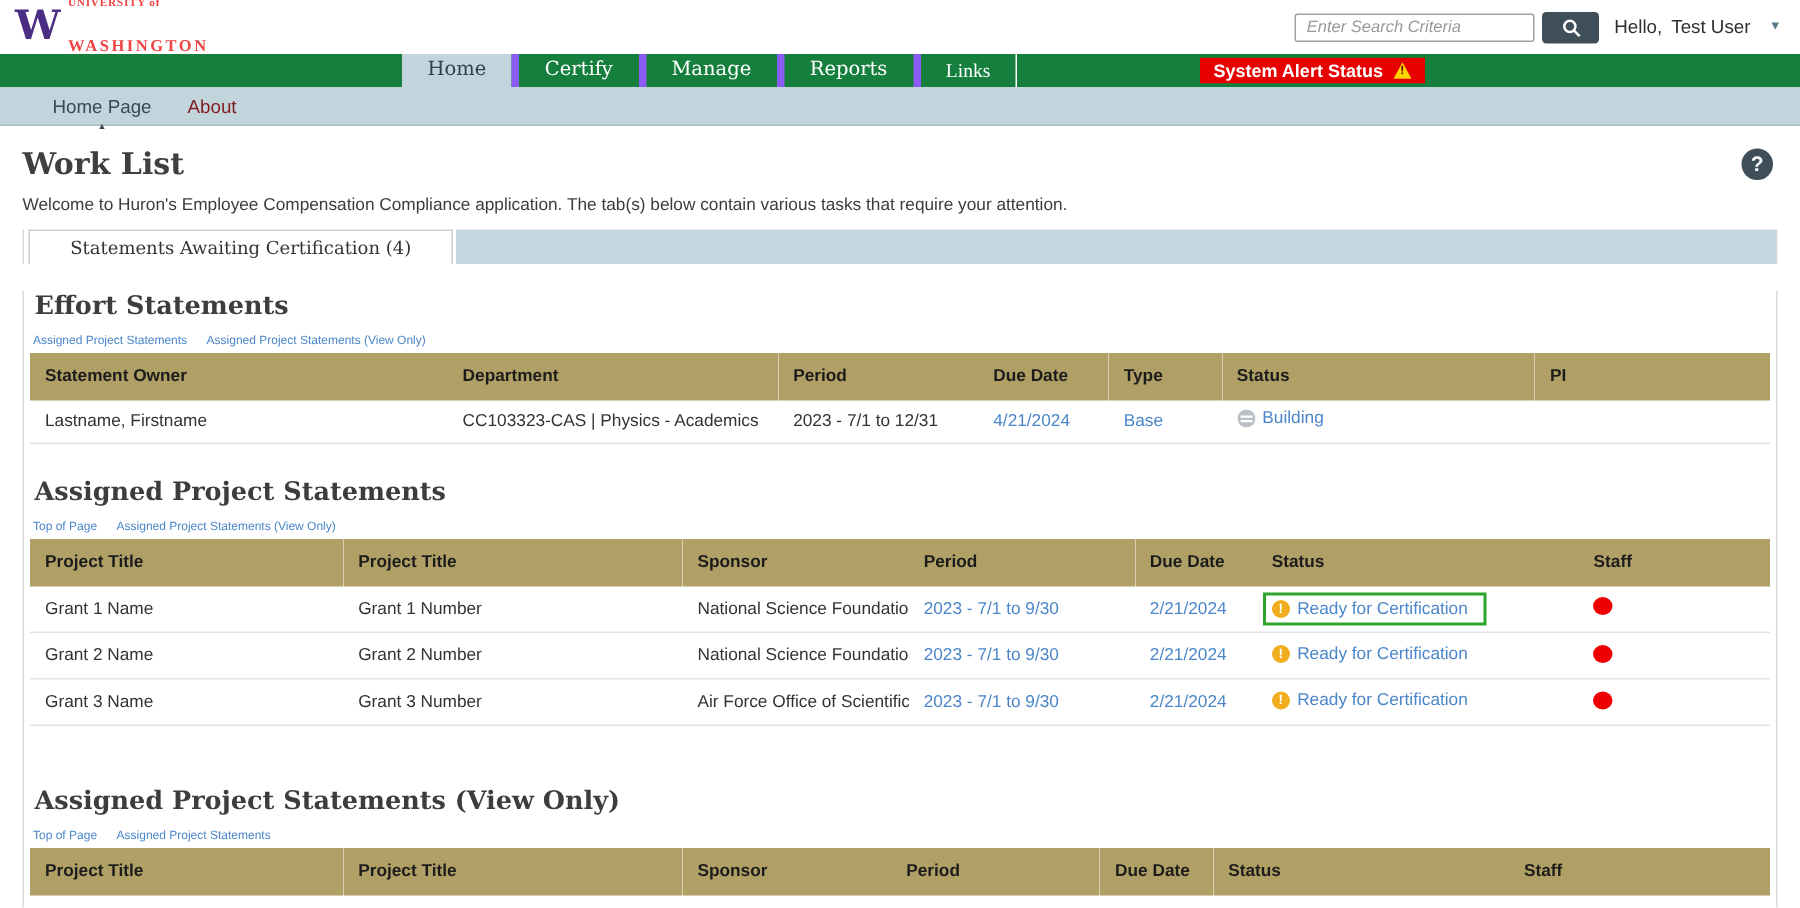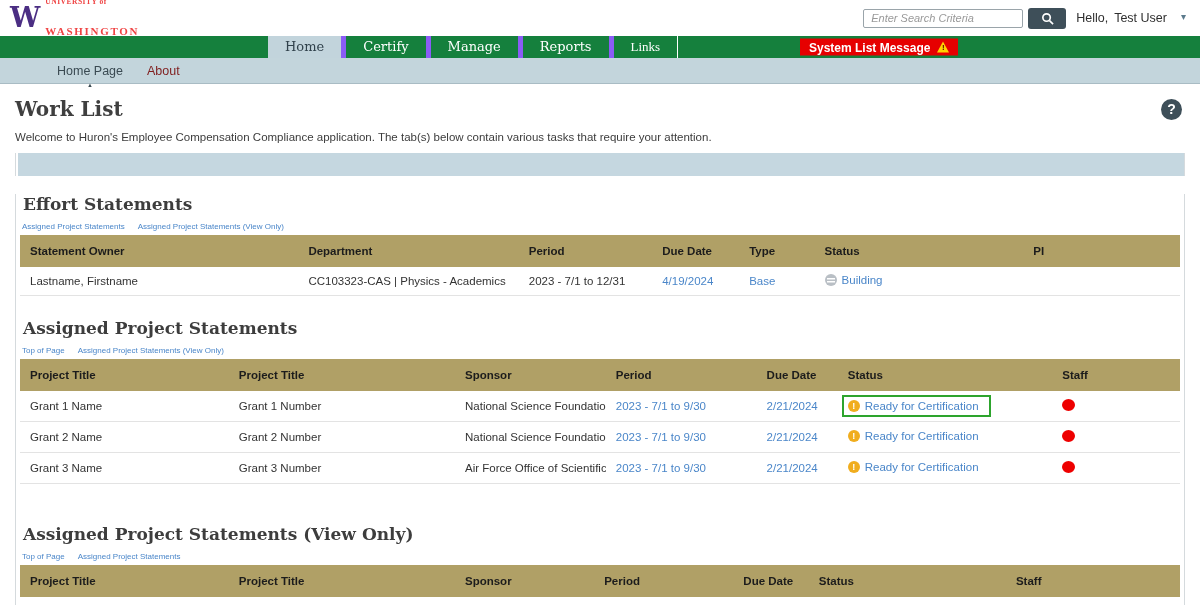--- a/index.html
+++ b/index.html
@@ -43,21 +43,21 @@
   .tab.active { background:#c2d4dc; color:#31424c; }
   .alert {
     position:absolute; left:800px; top:50%; transform:translateY(-50%);
     background:#e60000; color:#fff; font-weight:bold; font-size:12px;
     height:17px; padding:0 9px; display:flex; align-items:center; gap:7px; cursor:pointer;
   }
   .warn-tri { width:0; height:0; border-left:6px solid transparent; border-right:6px solid transparent; border-bottom:11px solid #ffd400; position:relative; }
   .warn-tri::after { content:"!"; position:absolute; left:-1.5px; top:1px; font-size:8px; font-weight:bold; color:#5b0000; }
 
   
-  .subnav { height:26px; background:#c3d5dc; border-bottom:1px solid #a9bcc4; display:flex; align-items:center; padding-left:57px; gap:24px; font-size:12.5px; }
+  .subnav { height:26px; background:#c3d5dc; border-bottom:1px solid #a9bcc4; display:flex; align-items:center; padding-left:35px; gap:24px; font-size:12.5px; }
   .subnav-item { position:relative; color:#3a4a52; cursor:pointer; }
   .subnav-item .marker { position:absolute; left:50%; transform:translateX(-50%); bottom:-10px; font-size:6px; color:#3a4a52; }
   .subnav-item.linkish { color:#7f1d1d; }
 
   
   main { padding:0 15px; }
   .page-head { display:flex; justify-content:space-between; align-items:center; margin-top:13px; }
   h1 { font-family:"DejaVu Serif", serif; font-size:20px; color:#3f3f3f; margin:0; font-weight:700; }
   .help {
     width:21px; height:21px; border-radius:50%; background:#3e4f59; color:#fff;
@@ -140,41 +140,42 @@
 
 <nav class="navbar">
   <div class="nav-tabs">
     <div class="tab active">Home</div>
     <div class="tab">Certify</div>
     <div class="tab">Manage</div>
     <div class="tab">Reports</div>
     <div class="tab">Links</div>
   </div>
   <div class="alert">
-    <span>System List Message</span>
+    <span>System Alert Status</span>
     <span class="warn-tri"></span>
   </div>
 </nav>
 
 <div class="subnav">
   <div class="subnav-item">
     <span>Home Page</span>
     <span class="marker">▲</span>
   </div>
   <div class="subnav-item linkish">About</div>
 </div>
 
 <main>
   <div class="page-head">
     <h1>Work List</h1>
     <div class="help">?</div>
   </div>
   <p class="welcome">Welcome to Huron's Employee Compensation Compliance application. The tab(s) below contain various tasks that require your attention.</p>
 
   <div class="tabstrip">
+    <div class="wtab">Statements Awaiting Certification (4)</div>
     <div class="strip-rest"></div>
   </div>
 
   <section class="panel">
 
     <h2>Effort Statements</h2>
     <div class="mini-links">
       <a class="mini">Assigned Project Statements</a>
       <a class="mini">Assigned Project Statements (View Only)</a>
     </div>
@@ -197,21 +198,21 @@
           <th>Type</th>
           <th>Status</th>
           <th>PI</th>
         </tr>
       </thead>
       <tbody>
         <tr>
           <td>Lastname, Firstname</td>
           <td>CC103323-CAS | Physics - Academics</td>
           <td>2023 - 7/1 to 12/31</td>
-          <td><a class="val">4/19/2024</a></td>
+          <td><a class="val">4/21/2024</a></td>
           <td><a class="val">Base</a></td>
           <td>
             <span class="statwrap">
               <span class="building-icon"></span>
               <a class="val">Building</a>
             </span>
           </td>
           <td></td>
         </tr>
       </tbody>

